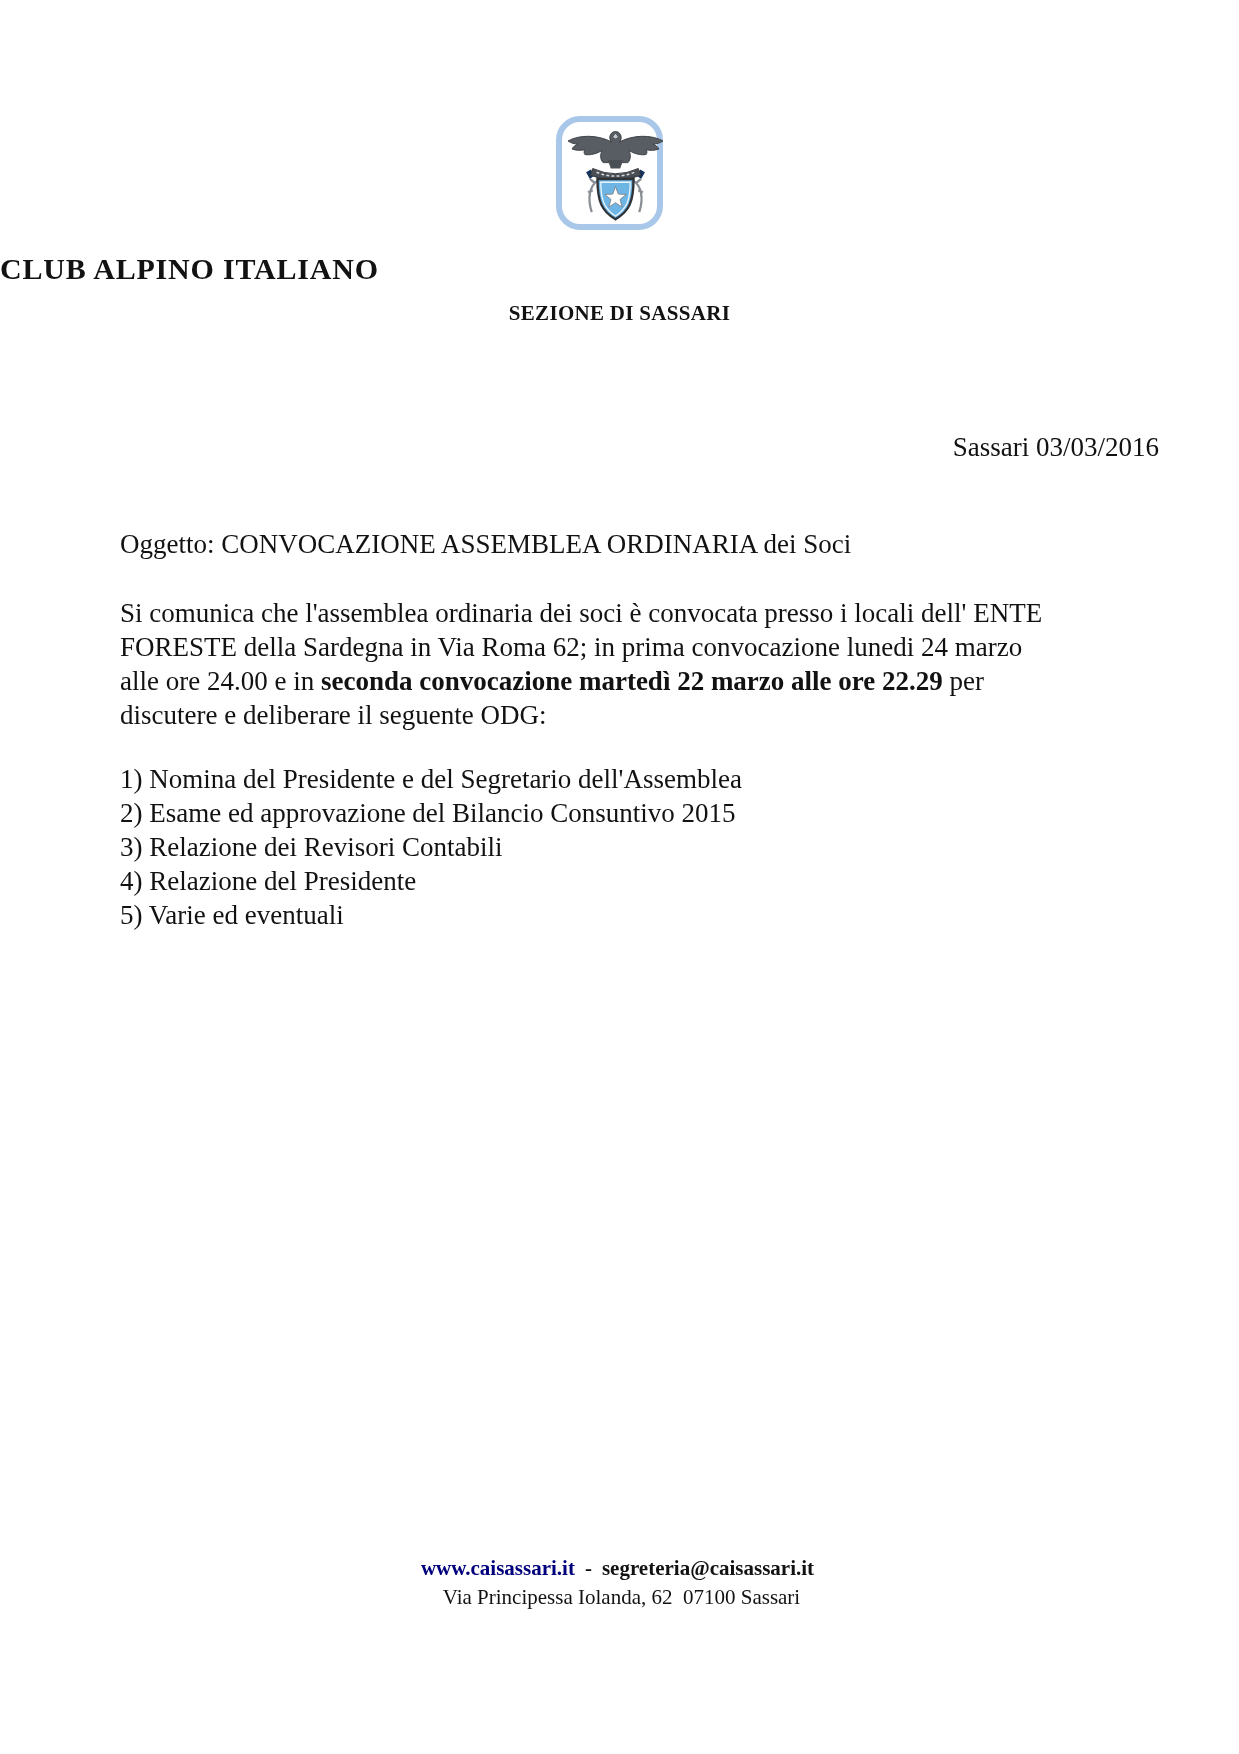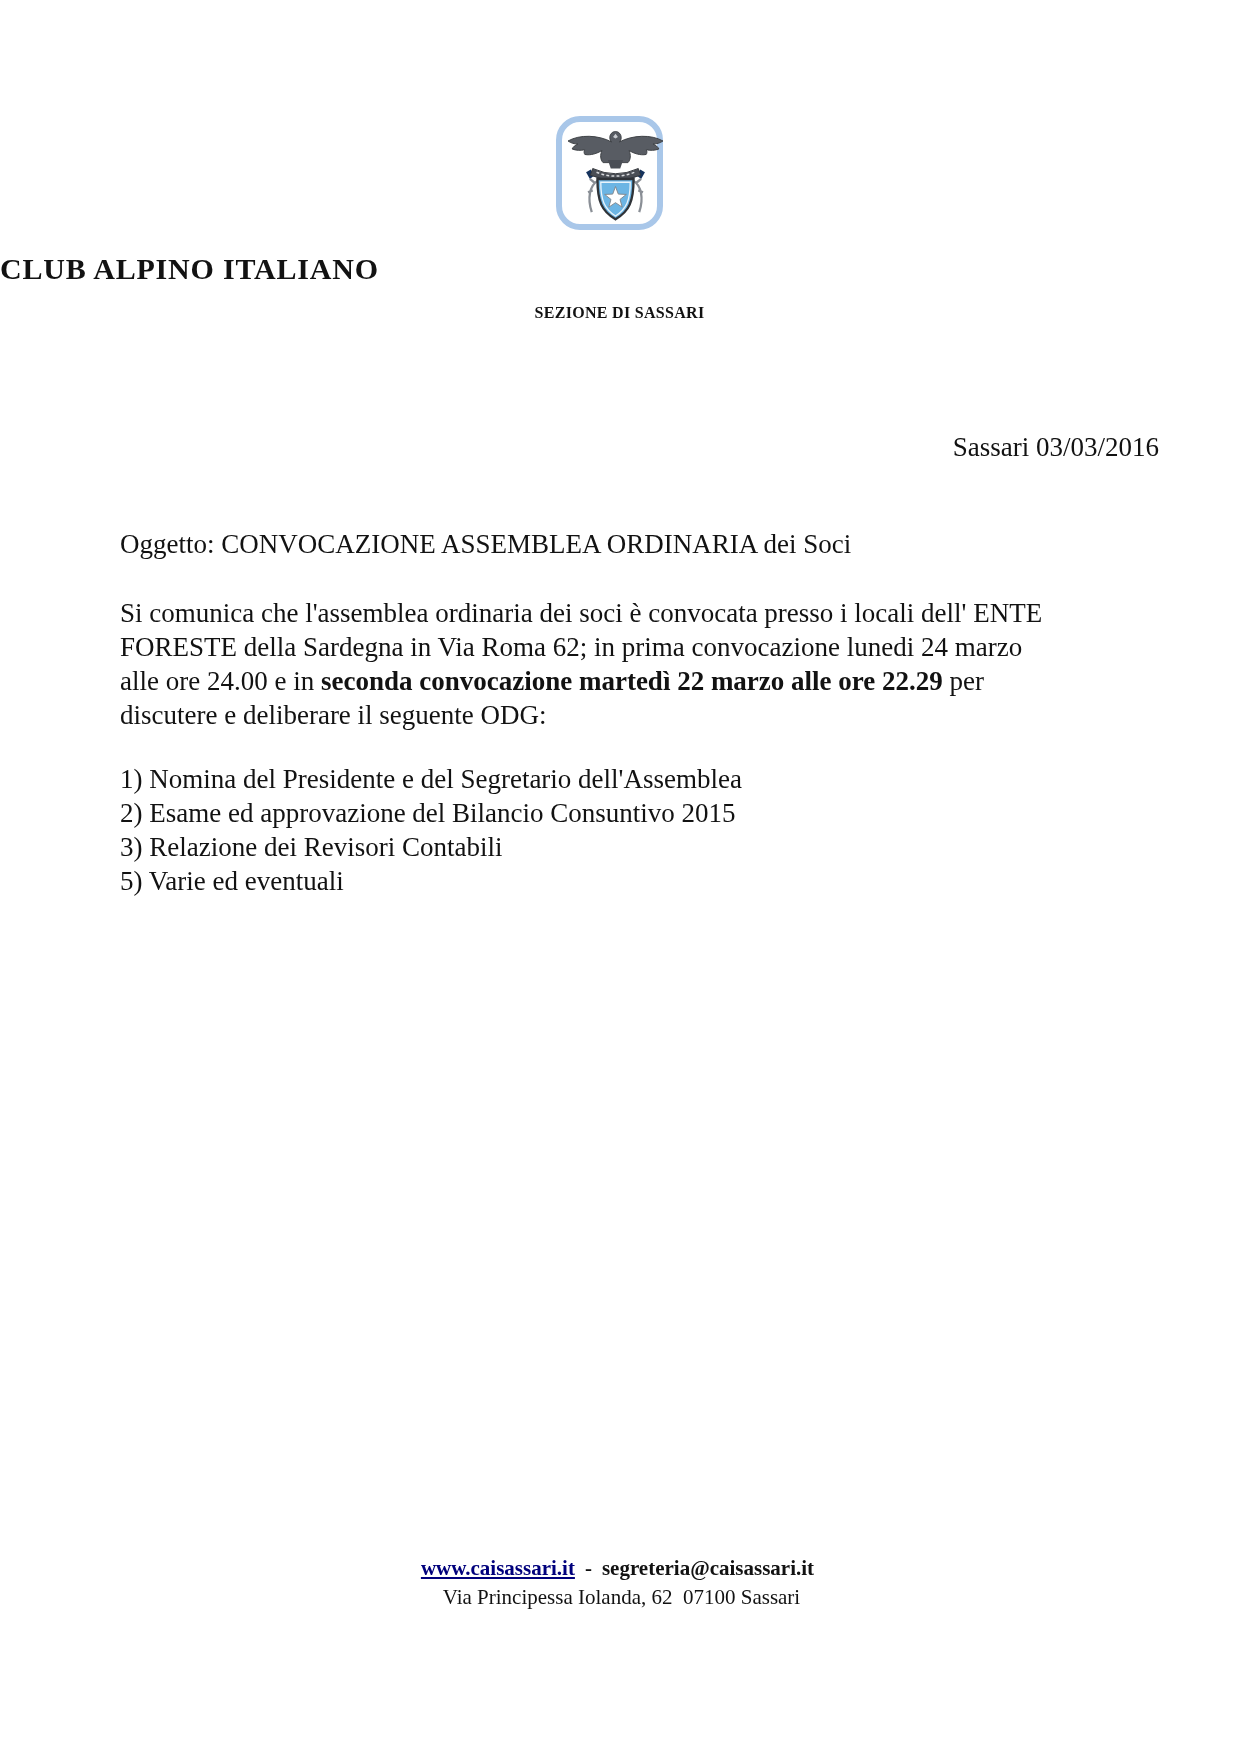--- a/index.html
+++ b/index.html
@@ -29,21 +29,21 @@
   .title {
     left: 0; top: 251px; width: 1239px;
     text-align: left;
     font-size: 30px; font-weight: bold;
     letter-spacing: 0.8px;
     line-height: 36px;
   }
   .subtitle {
     left: 0; top: 301px; width: 1239px;
     text-align: center;
-    font-size: 16px; font-weight: bold;
+    font-size: 21px; font-weight: bold;
     letter-spacing: 0.3px;
     line-height: 24px;
   }
 
   
   .date-line {
     left: 0; top: 430px; width: 1115px;
     text-align: right;
     font-size: 27px; line-height: 34px; padding-left: 44px;
   }
@@ -71,21 +71,20 @@
 
   
   .footer-line1 {
     left: 120px; top: 1554px; width: 995px;
     text-align: center;
     font-size: 21px; font-weight: bold;
     line-height: 28px;
   }
   .footer-line1 .site-link {
     color: #00007c;
-    text-decoration: underline;
     cursor: pointer;
   }
   .footer-line1 .sep { margin: 0 10px; color: #121212; }
   .footer-line2 {
     left: 124px; top: 1583px; width: 995px;
     text-align: center;
     font-size: 21px;
     line-height: 28px;
     white-space: pre-wrap;
   }
@@ -135,20 +134,21 @@
     <div class="body-line">Si comunica che l'assemblea ordinaria dei soci è convocata presso i locali dell' ENTE</div>
     <div class="body-line">FORESTE della Sardegna in Via Roma 62; in prima convocazione lunedi 24 marzo</div>
     <div class="body-line"><span>alle ore 24.00 e in </span><span class="bold">seconda convocazione martedì 22 marzo alle ore 22.29</span><span> per</span></div>
     <div class="body-line">discutere e deliberare il seguente ODG:</div>
   </div>
 
   <div class="abs agenda-block">
     <div class="agenda-item">1) Nomina del Presidente e del Segretario dell'Assemblea</div>
     <div class="agenda-item">2) Esame ed approvazione del Bilancio Consuntivo 2015</div>
     <div class="agenda-item">3) Relazione dei Revisori Contabili</div>
+    <div class="agenda-item">4) Relazione del Presidente</div>
     <div class="agenda-item">5) Varie ed eventuali</div>
   </div>
 
 
   <div class="abs footer-line1">
     <span class="site-link">www.caisassari.it</span><span class="sep">-</span><span>segreteria@caisassari.it</span>
   </div>
   <div class="abs footer-line2">Via Principessa Iolanda, 62  07100 Sassari</div>
 
 </div>

